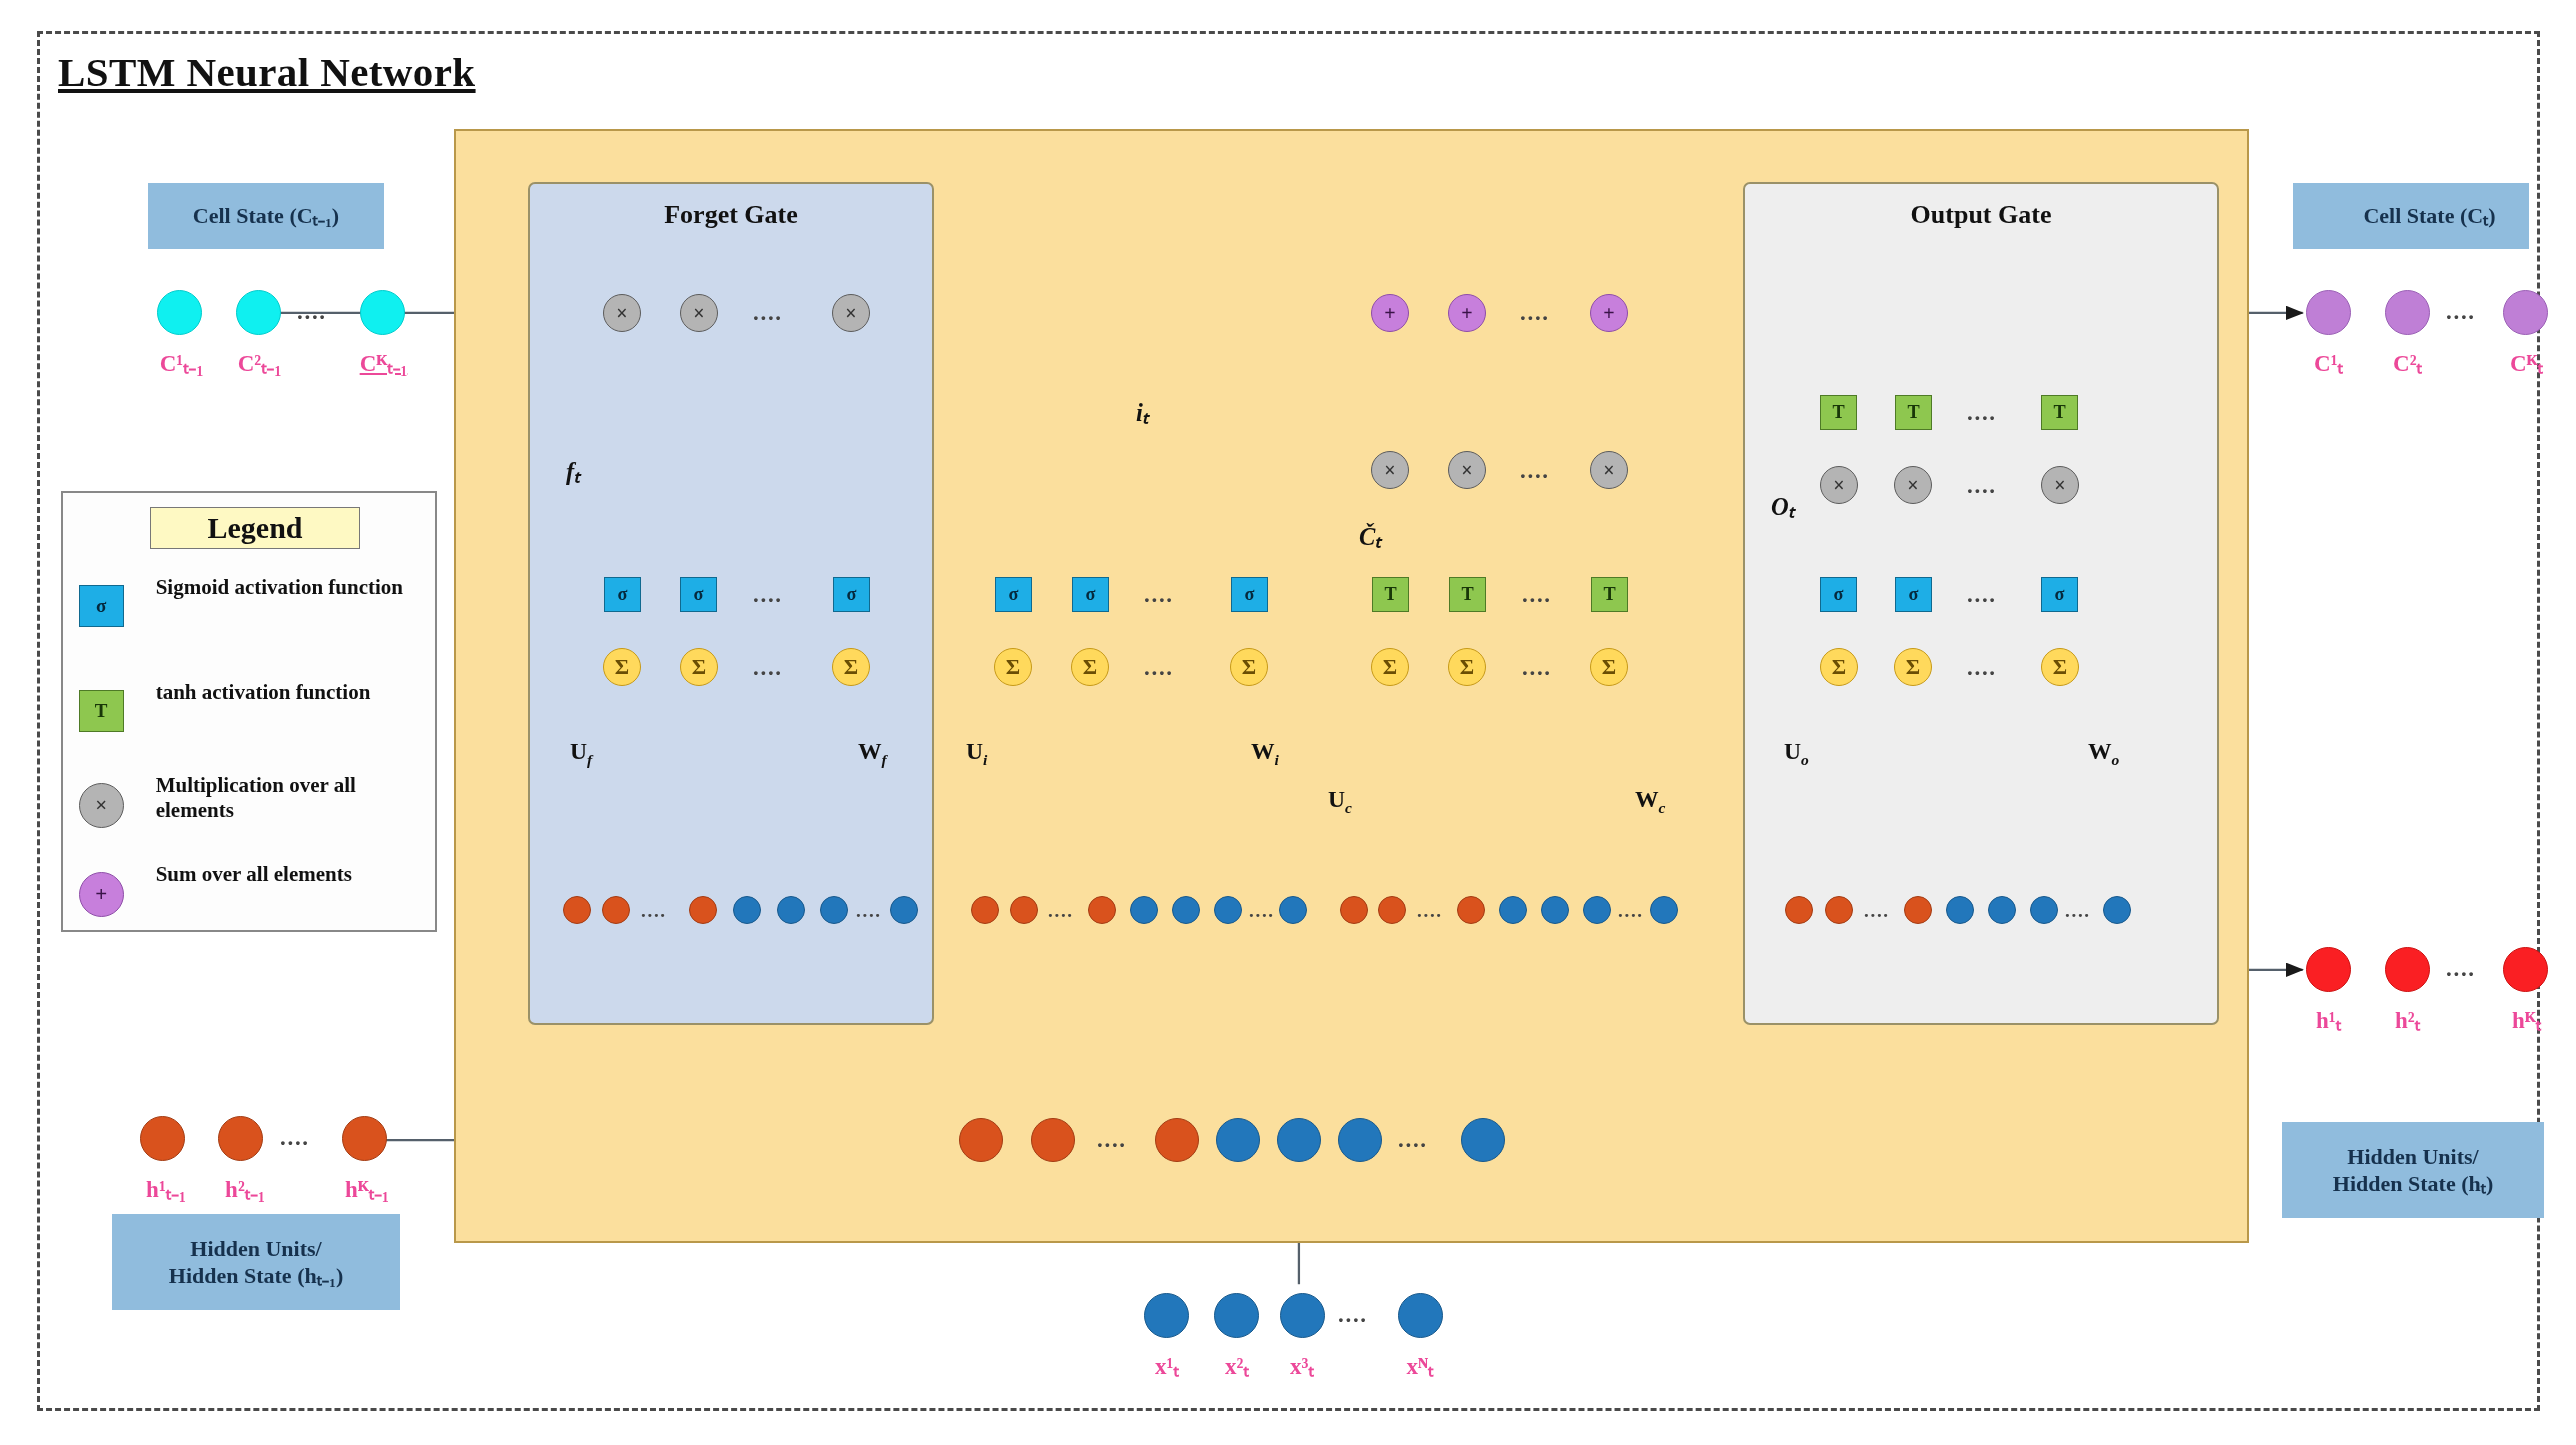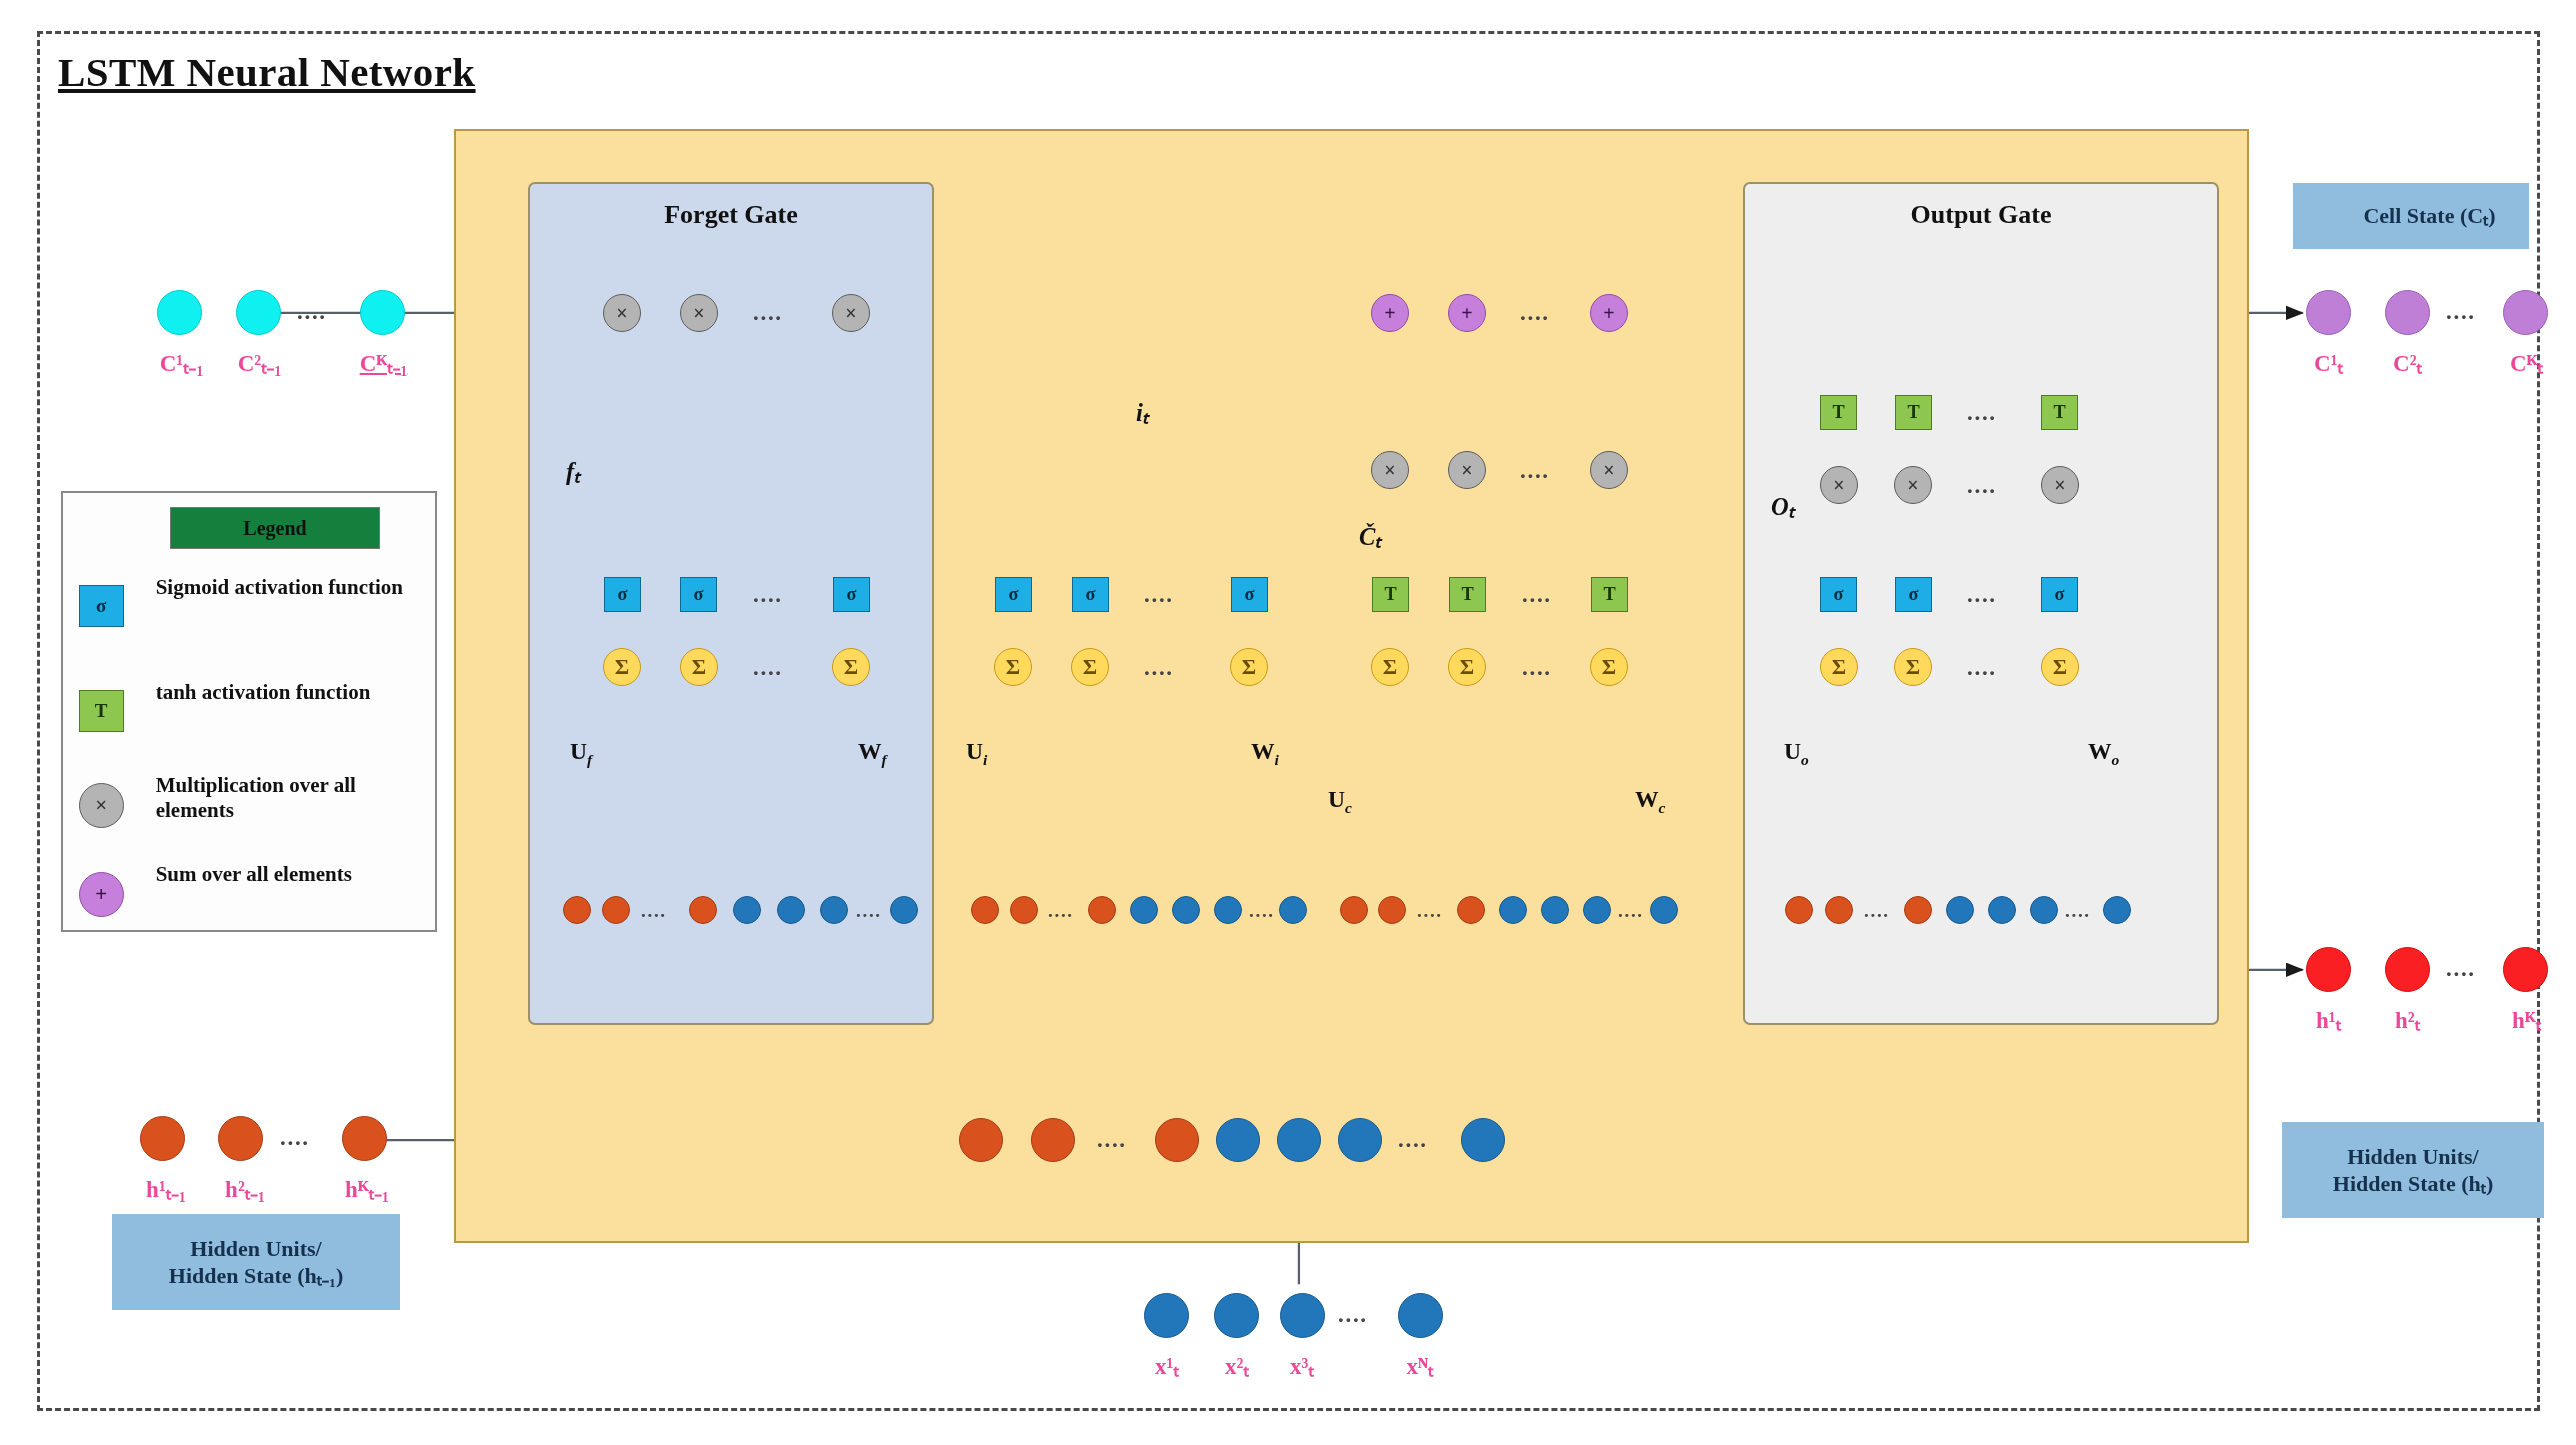--- a/index.html
+++ b/index.html
@@ -107,23 +107,23 @@
   }
   .wlabel sub{font-size:.66em;font-style:italic;}
 
   
   .legend-box{
     position:absolute;left:61px;top:491px;width:376px;height:441px;
     background:#fdfdfd;border:2.6px solid #888;box-sizing:border-box;
   }
   .legend-title{
     position:absolute;left:87px;top:14px;width:210px;height:42px;
-    background:#15803d;border:1.7px solid #777;box-sizing:border-box;
+    background:#fef9c3;border:1.7px solid #777;box-sizing:border-box;
     display:flex;align-items:center;justify-content:center;
-    font-size:20px;font-weight:bold;color:#111;font-family:"Liberation Serif", serif;margin-left:20px;
+    font-size:30px;font-weight:bold;color:#111;font-family:"Liberation Serif", serif;
   }
   .legend-row{position:absolute;left:15.7px;width:344px;height:86px;}
   .legend-glyph{position:absolute;left:0;top:12.2px;}
   .legend-text{
     position:absolute;left:77px;top:1.7px;width:262px;
     font-size:21px;font-weight:bold;color:#111;line-height:1.22;
     font-family:"Liberation Serif", serif;
   }
   .lg-sq{width:45px;height:42px;display:flex;align-items:center;justify-content:center;
          font-size:19px;font-weight:bold;box-sizing:border-box;}
@@ -318,20 +318,21 @@
 
   <div class="cell-box"></div>
 
   <div class="gate" id="gate-forget">
     <div class="gate-title">Forget Gate</div>
   </div>
   <div class="gate" id="gate-output">
     <div class="gate-title">Output Gate</div>
   </div>
 
+  <div class="chip" id="chip-cell-prev">Cell State (Cₜ₋₁)</div>
   <div class="chip" id="chip-cell-cur">Cell State (Cₜ)</div>
   <div class="chip" id="chip-hidden-prev">
     <span style="white-space:pre-line">Hidden Units/
 Hidden State (hₜ₋₁)</span>
   </div>
   <div class="chip" id="chip-hidden-cur">
     <span style="white-space:pre-line">Hidden Units/
 Hidden State (hₜ)</span>
   </div>
 

